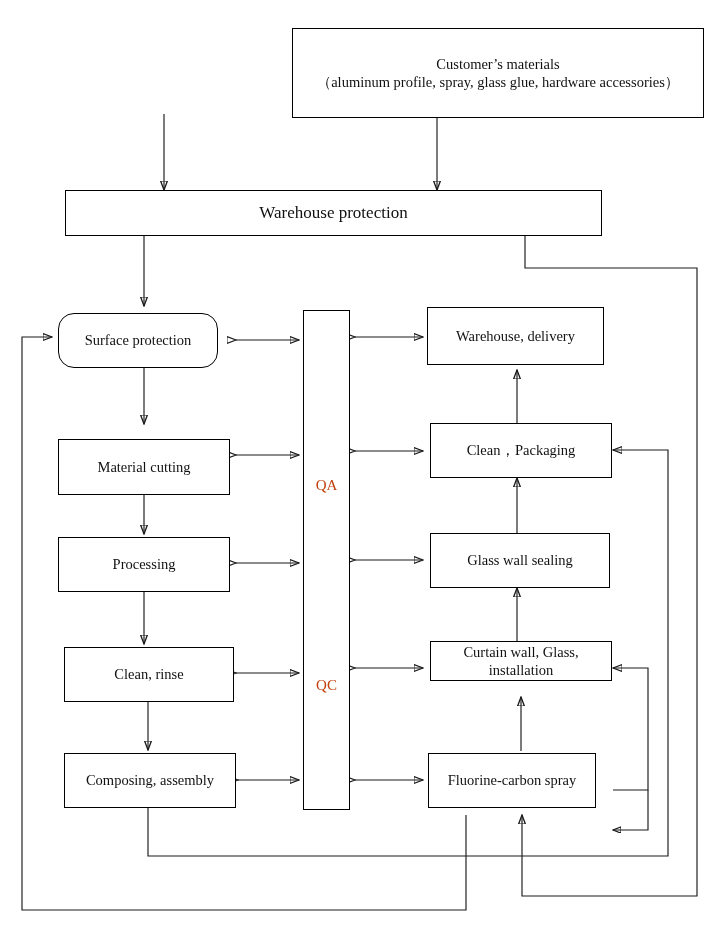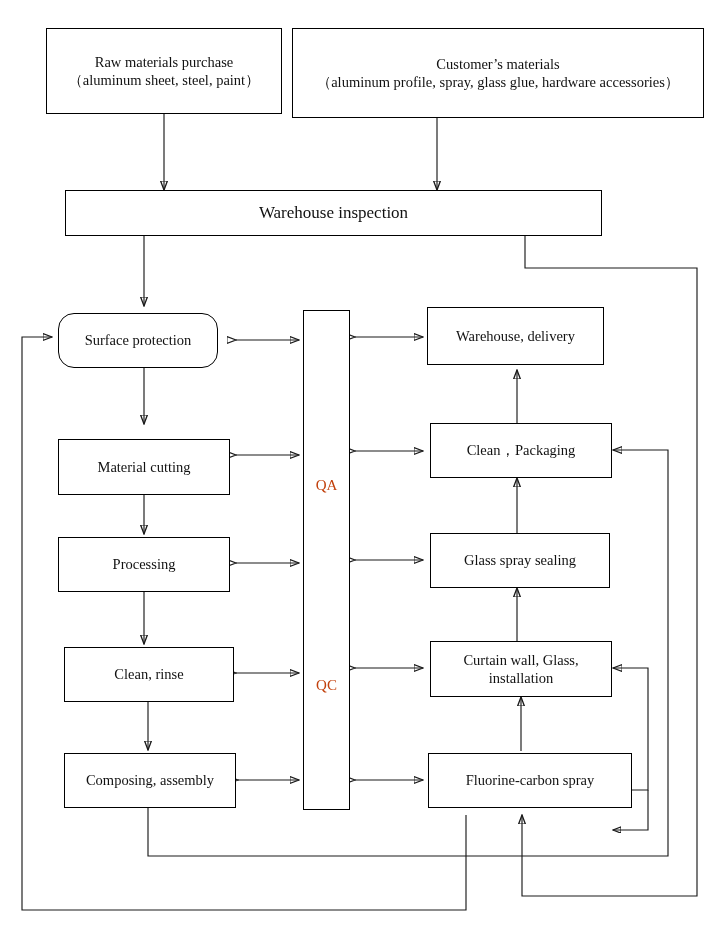--- a/index.html
+++ b/index.html
@@ -105,36 +105,30 @@
 
     <polyline points="148,808 148,856 668,856 668,450 613,450" marker-end="url(#ar)"></polyline>
 
     <polyline points="613,790 648,790 648,668 613,668" marker-end="url(#ar)"></polyline>
 
     <polyline points="648,790 648,830 613,830" marker-end="url(#arS)"></polyline>
 
     <polyline points="466,815 466,910 22,910 22,337 52,337" marker-end="url(#ar)"></polyline>
   </svg>
 
-  <div class="node" style="left:46px;top:28px;width:236px;height:86px;">
-    <div>
-      <span class="ln">Raw materials purchase</span>
-      <span class="ln">（aluminum sheet, steel, paint）</span>
-    </div>
-  </div>
 
   <div class="node" style="left:292px;top:28px;width:412px;height:90px;">
     <div>
       <span class="ln">Customer’s materials</span>
       <span class="ln">（aluminum profile, spray, glass glue, hardware accessories）</span>
     </div>
   </div>
 
   <div class="node" style="left:65px;top:190px;width:537px;height:46px;font-size:17px;">
-    <span>Warehouse inspection</span>
+    <span>Warehouse protection</span>
   </div>
 
   <div class="node" style="left:58px;top:313px;width:160px;height:55px;border-radius:16px;">
     <span>Surface protection</span>
   </div>
 
   <div class="node" style="left:58px;top:439px;width:172px;height:56px;">
     <span>Material cutting</span>
   </div>
 
@@ -157,27 +151,27 @@
 
   <div class="node" style="left:427px;top:307px;width:177px;height:58px;">
     <span>Warehouse, delivery</span>
   </div>
 
   <div class="node" style="left:430px;top:423px;width:182px;height:55px;">
     <span>Clean，Packaging</span>
   </div>
 
   <div class="node" style="left:430px;top:533px;width:180px;height:55px;">
-    <span>Glass spray sealing</span>
+    <span>Glass wall sealing</span>
   </div>
 
-  <div class="node" style="left:430px;top:641px;width:182px;height:56px;">
+  <div class="node" style="left:430px;top:641px;width:182px;height:40px;">
     <div>
       <span class="ln">Curtain wall, Glass,</span>
       <span class="ln">installation</span>
     </div>
   </div>
 
-  <div class="node" style="left:428px;top:753px;width:204px;height:55px;">
+  <div class="node" style="left:428px;top:753px;width:168px;height:55px;">
     <span>Fluorine-carbon spray</span>
   </div>
 
 </div>
 
 </body></html>

